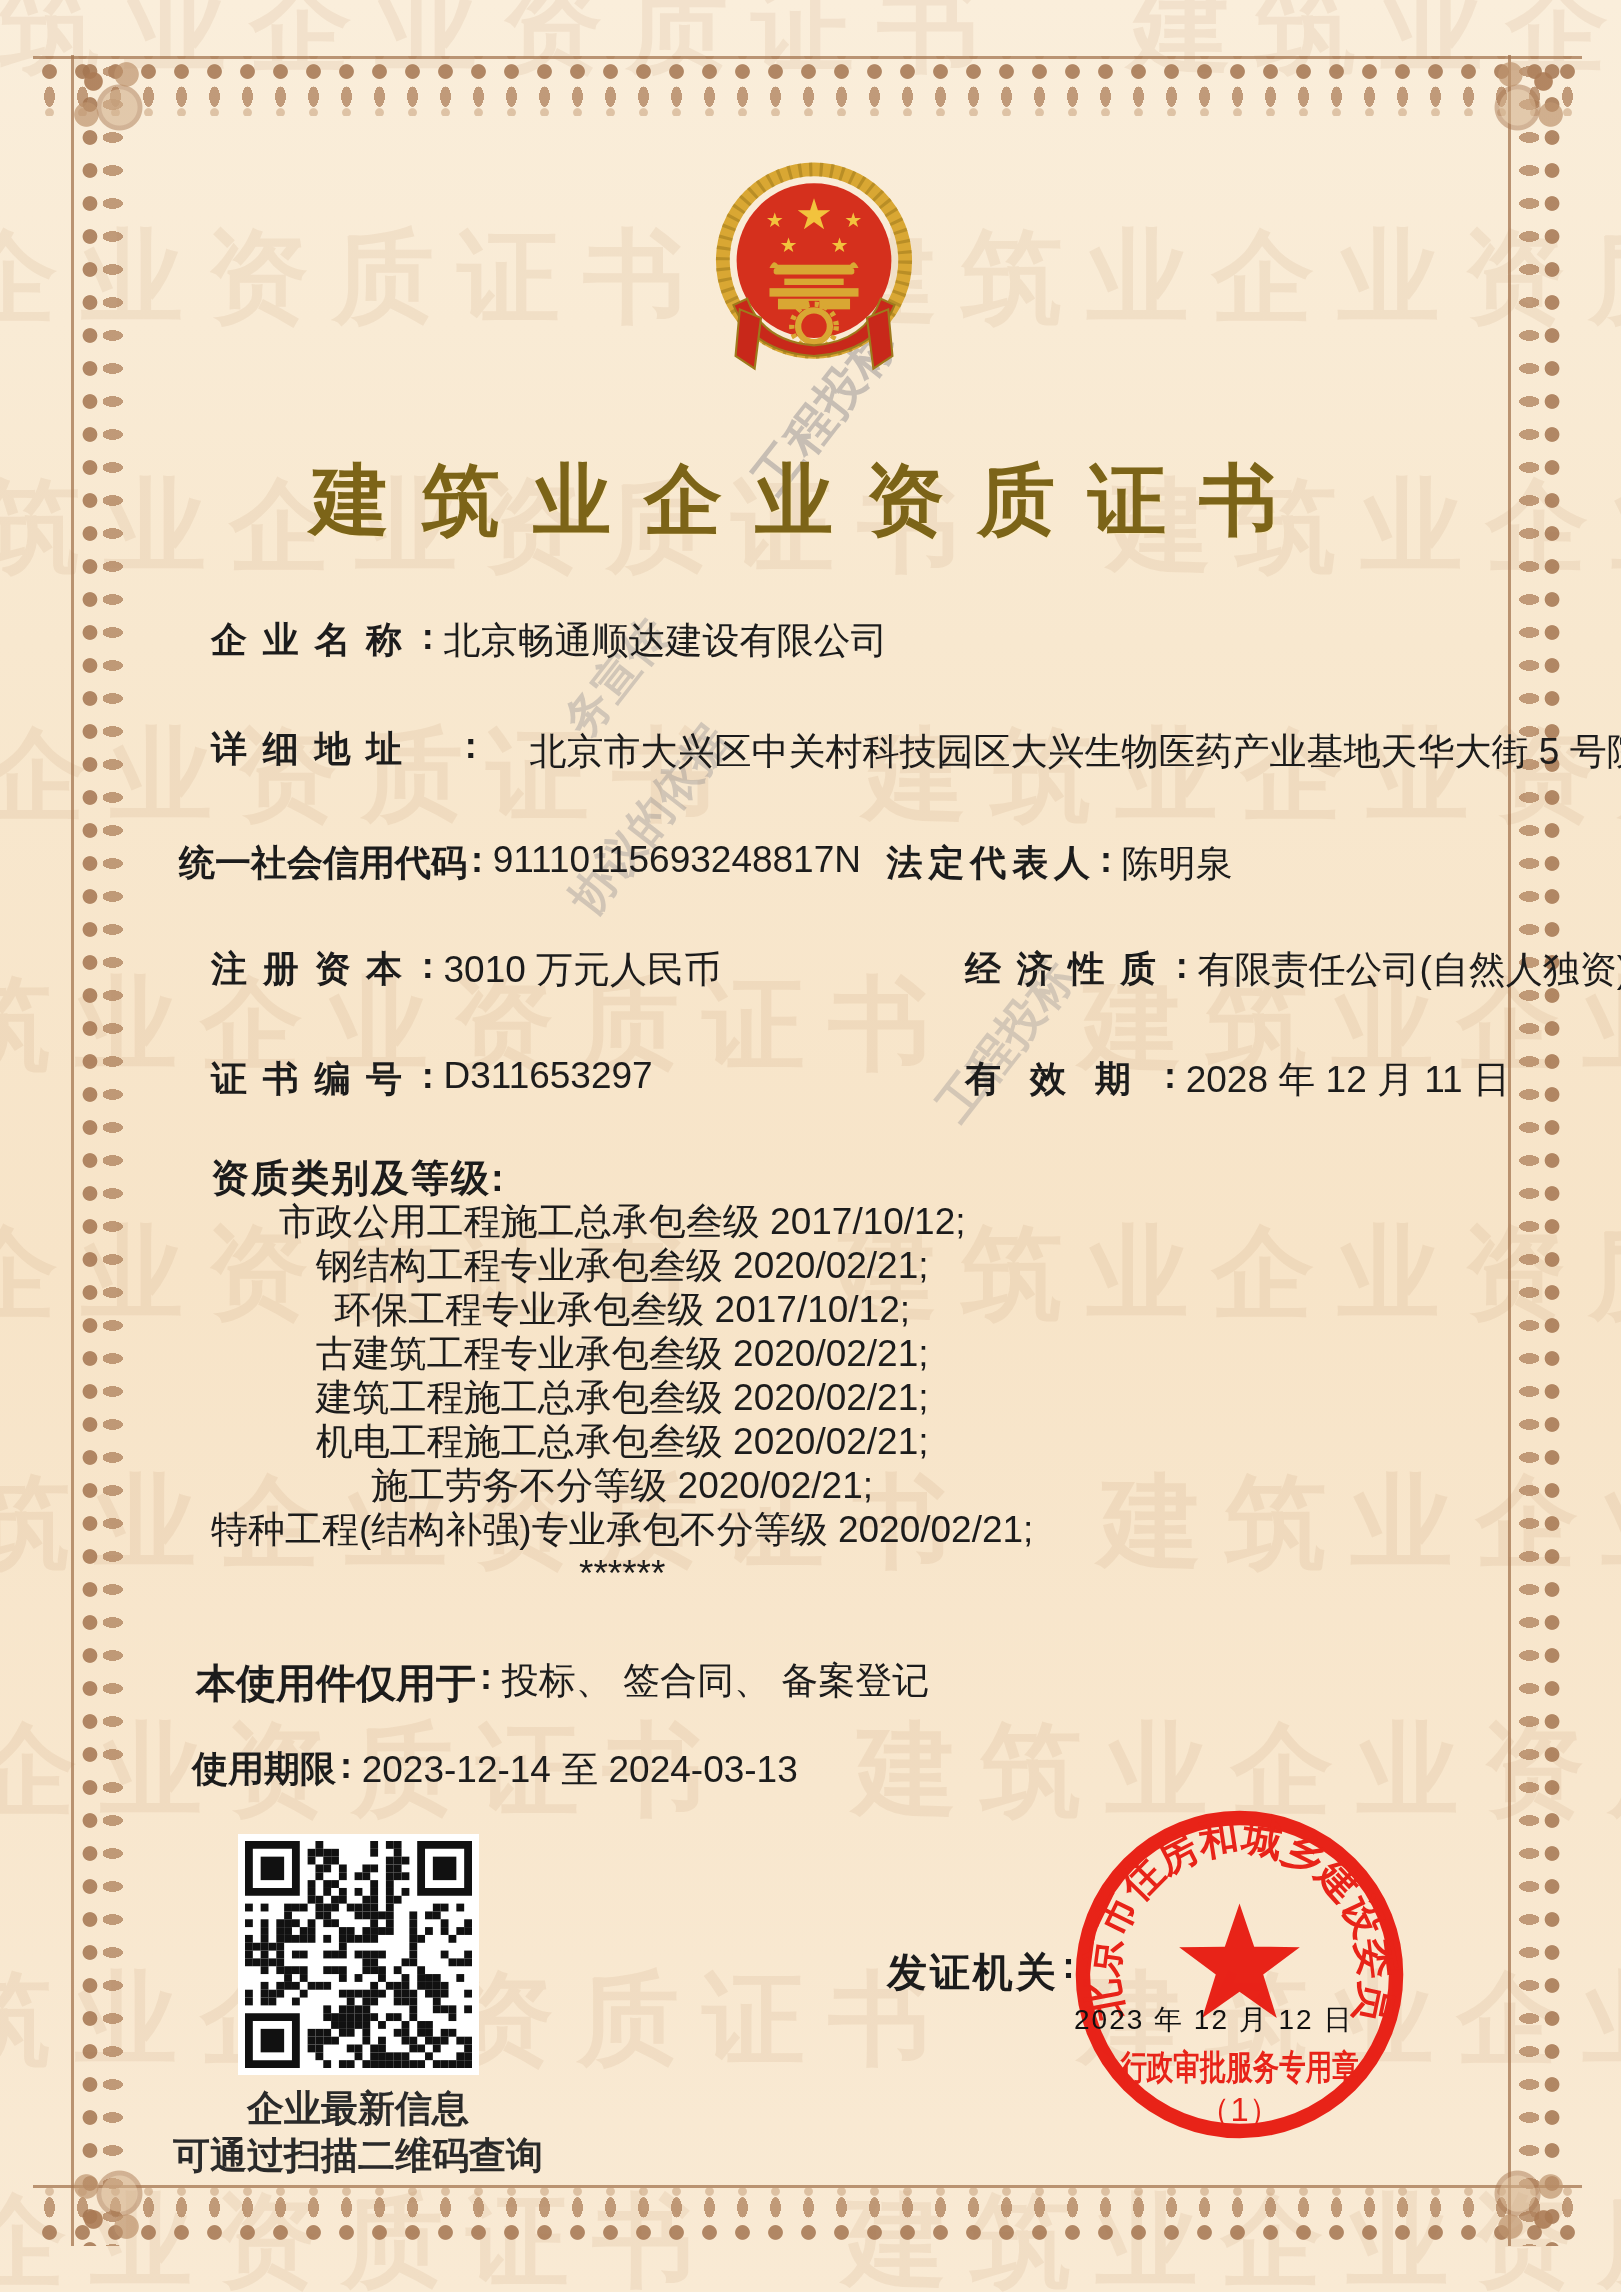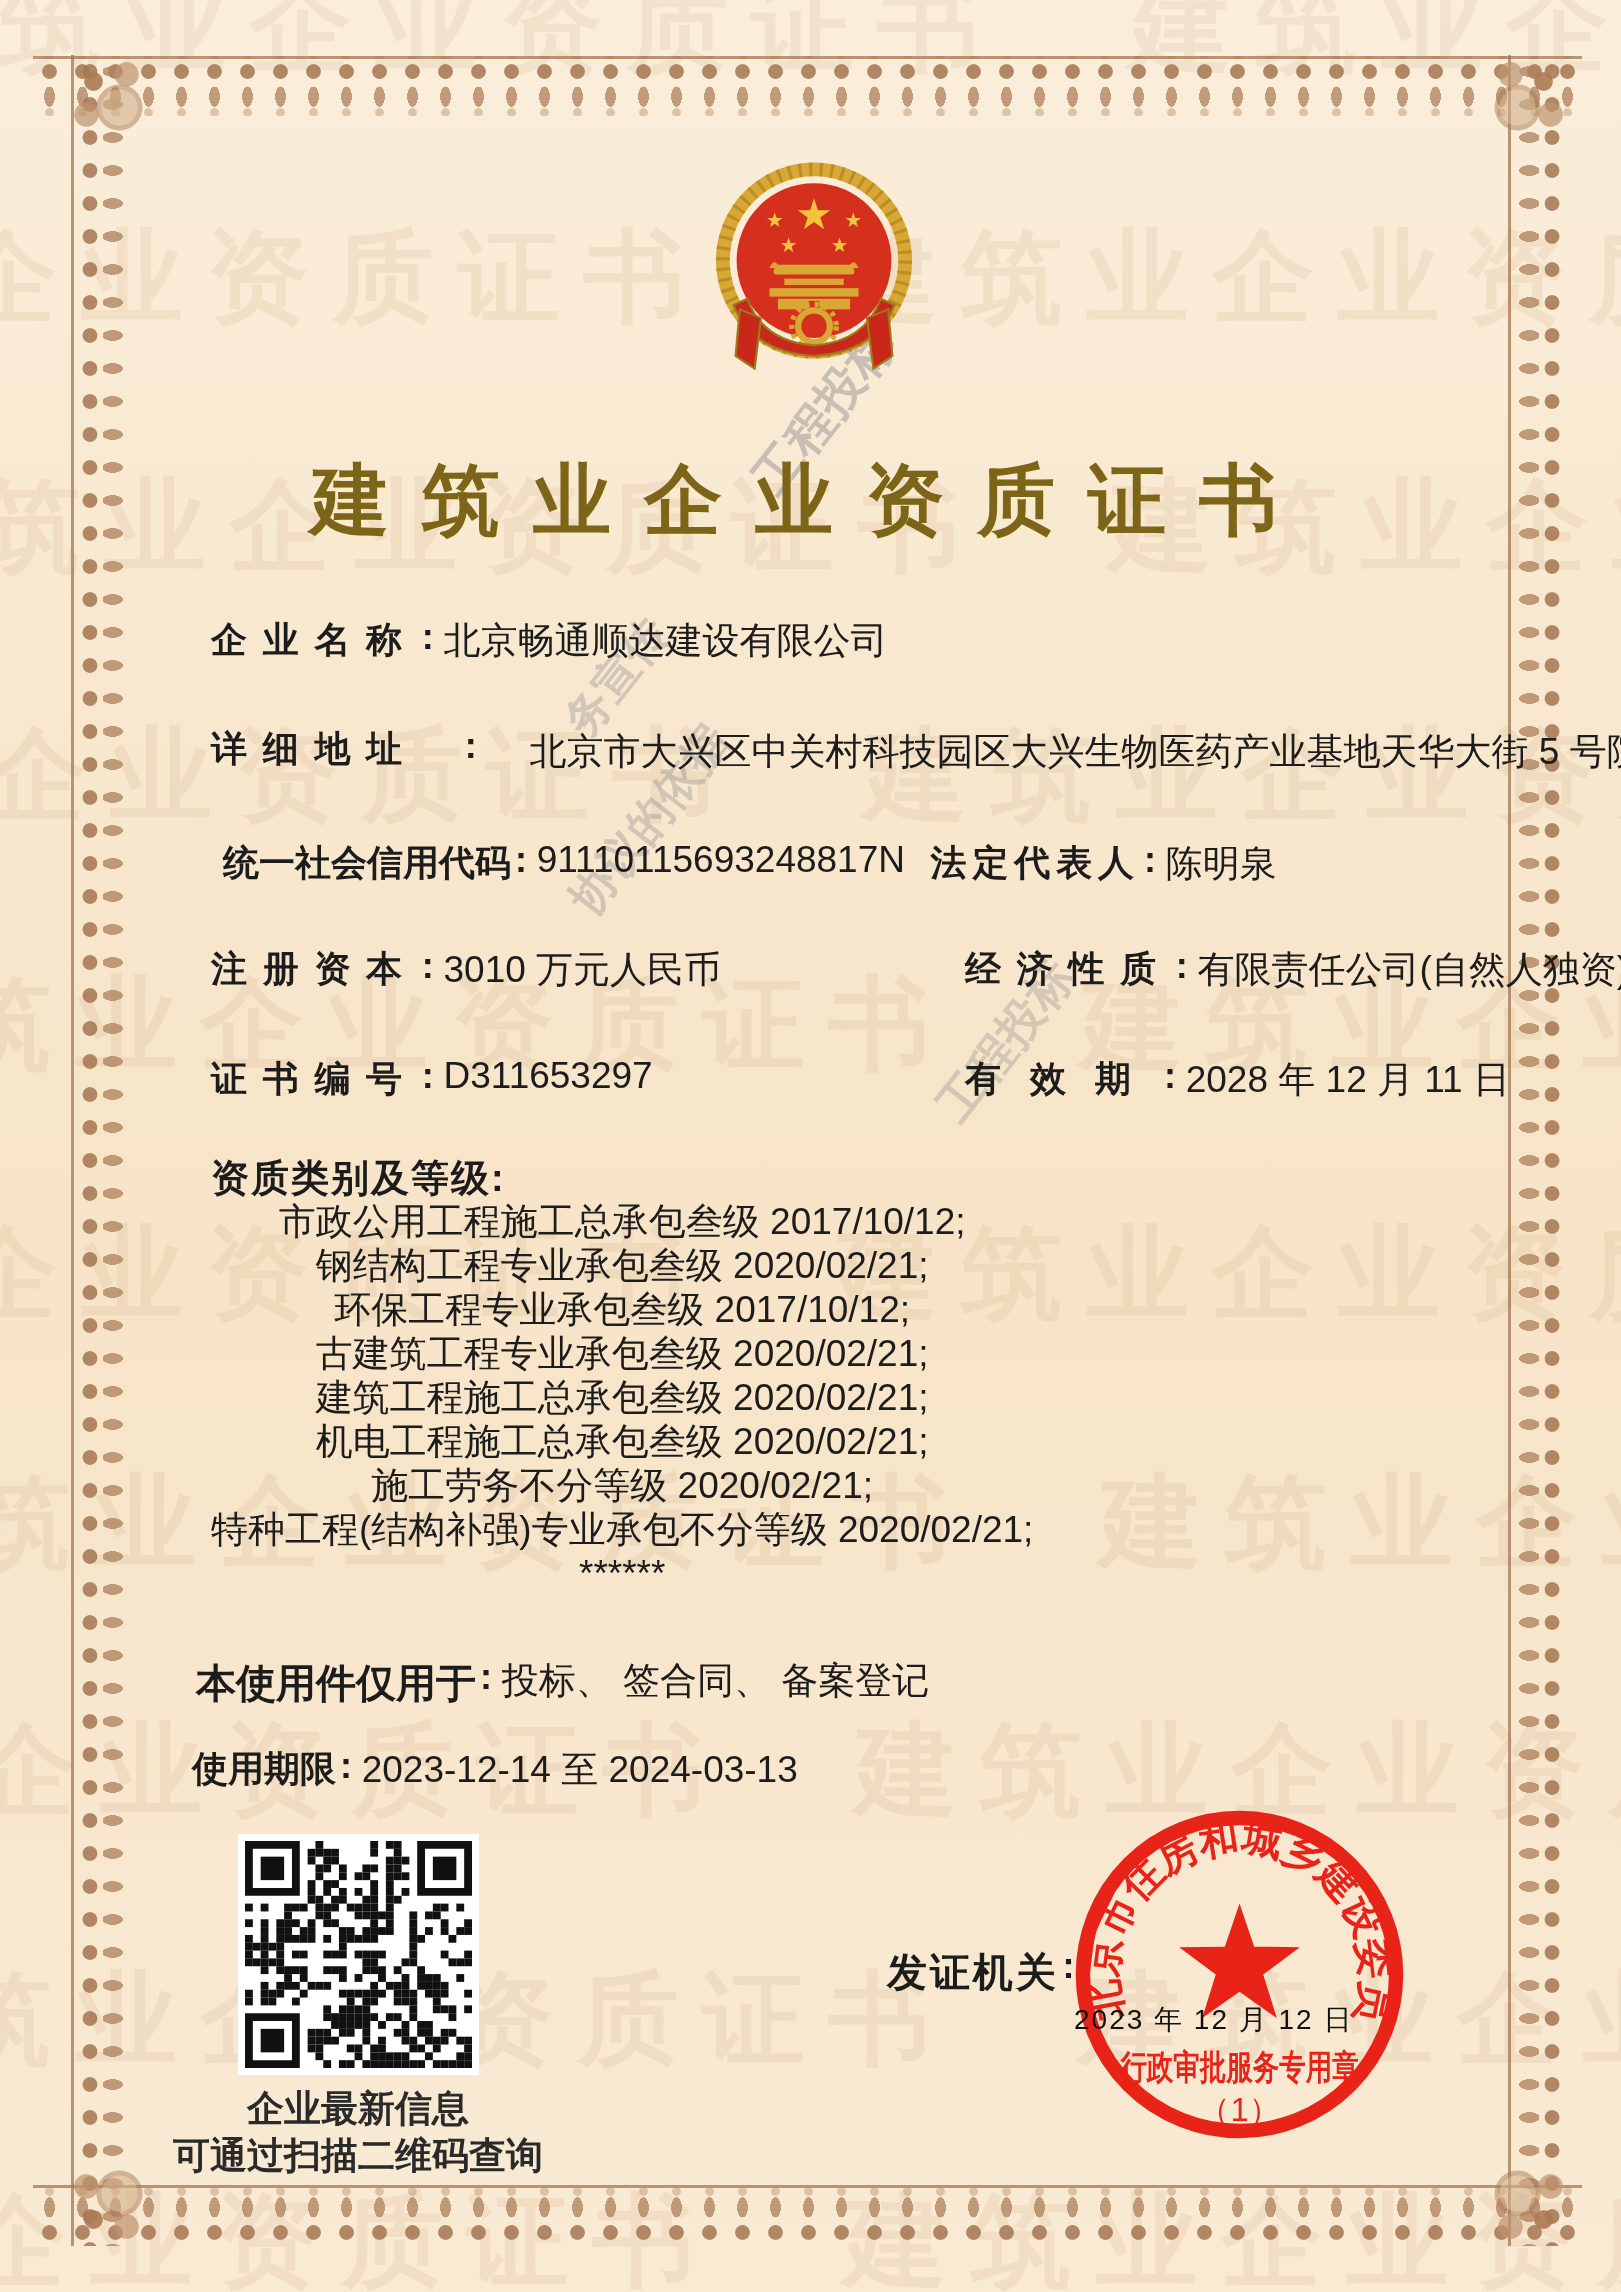--- a/index.html
+++ b/index.html
@@ -76,21 +76,21 @@
   }
   .row{position:absolute;display:flex;align-items:flex-start;white-space:nowrap;font-size:36px;}
   .lbl{font-weight:700;}
   .sp16{letter-spacing:15.7px;}
   .sp30{letter-spacing:29px;}
   .colon{font-weight:700;margin:0 9.8px 0 3.9px;}
   .val{font-size:37px;}
   .r-company{left:211px;top:616px;}
   .r-address{left:211px;top:725px;gap:43px;}
   .addr-lines{display:flex;flex-direction:row;line-height:54px;}
-  .r-credit{left:179px;top:839px;margin-left:44px;}
+  .r-credit{left:179px;top:839px;}
   .r-credit .gap{width:25.5px;}
   .r-capital{left:211px;top:945px;}
   .r-economy{left:965px;top:945px;}
   .r-certno{left:211px;top:1055px;}
   .r-valid{left:965px;top:1055px;}
   .q-head{position:absolute;left:211px;top:1153px;font-size:38px;font-weight:700;letter-spacing:2px;}
   .q-list{position:absolute;left:211px;top:1200px;font-size:37px;line-height:44px;text-align:center;}
   .r-purpose{left:196px;top:1656px;}
   .r-purpose .lbl{font-size:40px;}
   .r-period{left:192px;top:1745px;}

